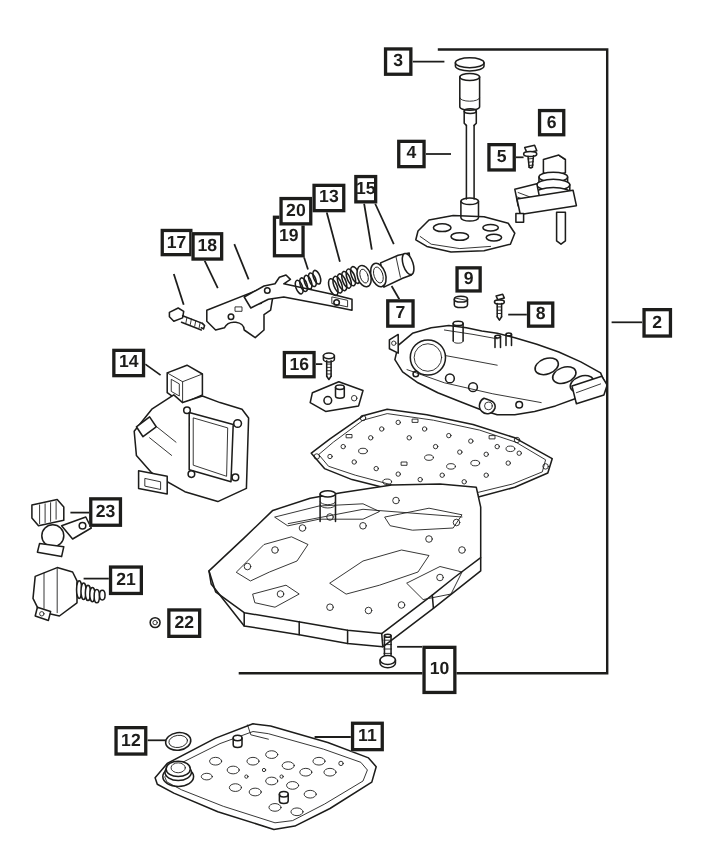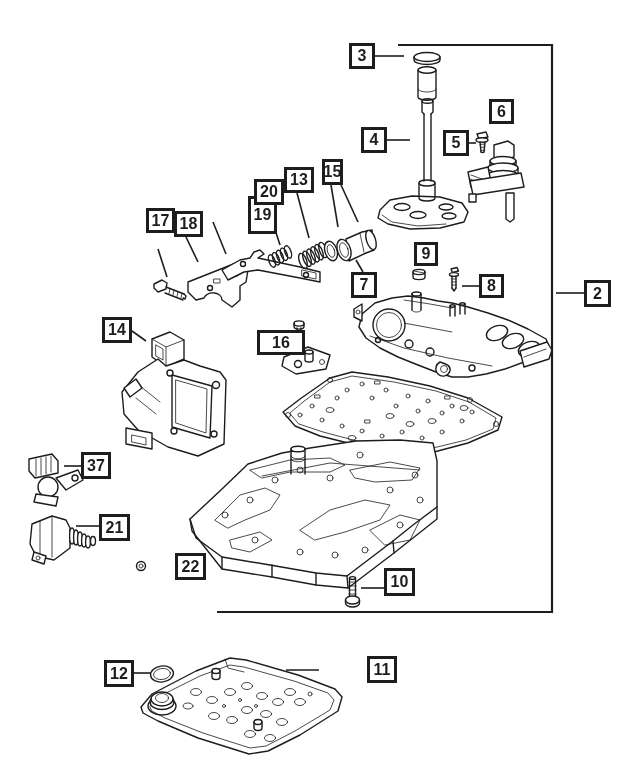--- a/index.html
+++ b/index.html
@@ -362,29 +362,29 @@
 
 <div id="callout-layer">
       <div class="callout" style="left: 584px; top: 280px; width: 27px; height: 27px;">2</div>
       <div class="callout" style="left: 349px; top: 43px; width: 26px; height: 26px;">3</div>
       <div class="callout" style="left: 361px; top: 127px; width: 26px; height: 26px;">4</div>
       <div class="callout" style="left: 443px; top: 130px; width: 26px; height: 26px;">5</div>
       <div class="callout" style="left: 489px; top: 99px; width: 25px; height: 25px;">6</div>
       <div class="callout" style="left: 351px; top: 272px; width: 26px; height: 26px;">7</div>
       <div class="callout" style="left: 479px; top: 274px; width: 25px; height: 24px;">8</div>
       <div class="callout" style="left: 414px; top: 242px; width: 24px; height: 24px;">9</div>
-      <div class="callout" style="left: 384px; top: 568px; width: 31px; height: 28px;">10</div>
-      <div class="callout" style="left: 319px; top: 656px; width: 30px; height: 27px; margin-left: 48px;">11</div>
+      <div class="callout" style="left: 384px; top: 587px; width: 31px; height: 44px;">10</div>
+      <div class="callout" style="left: 319px; top: 656px; width: 30px; height: 27px;">11</div>
       <div class="callout" style="left: 104px; top: 660px; width: 30px; height: 27px;">12</div>
       <div class="callout" style="left: 284px; top: 167px; width: 30px; height: 26px;">13</div>
       <div class="callout" style="left: 102px; top: 317px; width: 30px; height: 26px;">14</div>
       <div class="callout" style="left: 322px; top: 159px; width: 21px; height: 26px;">15</div>
-      <div class="callout" style="left: 257px; top: 330px; width: 48px; height: 25px;">16</div>
+      <div class="callout" style="left: 257px; top: 319px; width: 30px; height: 25px;">16</div>
       <div class="callout" style="left: 146px; top: 208px; width: 29px; height: 25px;">17</div>
       <div class="callout" style="left: 174px; top: 211px; width: 29px; height: 26px;">18</div>
       <div class="callout" style="left: 201px; top: 196px; width: 29px; height: 38px; margin-left: 47px;">19</div>
       <div class="callout" style="left: 254px; top: 179px; width: 30px; height: 26px;">20</div>
-      <div class="callout" style="left: 175px; top: 553px; width: 31px; height: 27px;">22</div>
-      <div class="callout" style="left: 81px; top: 452px; width: 30px; height: 27px;">37</div>
+      <div class="callout" style="left: 152px; top: 553px; width: 31px; height: 27px;">22</div>
+      <div class="callout" style="left: 81px; top: 452px; width: 30px; height: 27px;">23</div>
       <div class="callout" style="left: 99px; top: 514px; width: 31px; height: 27px;">21</div>
     </div>
 
 </div>
 
 </body></html>

